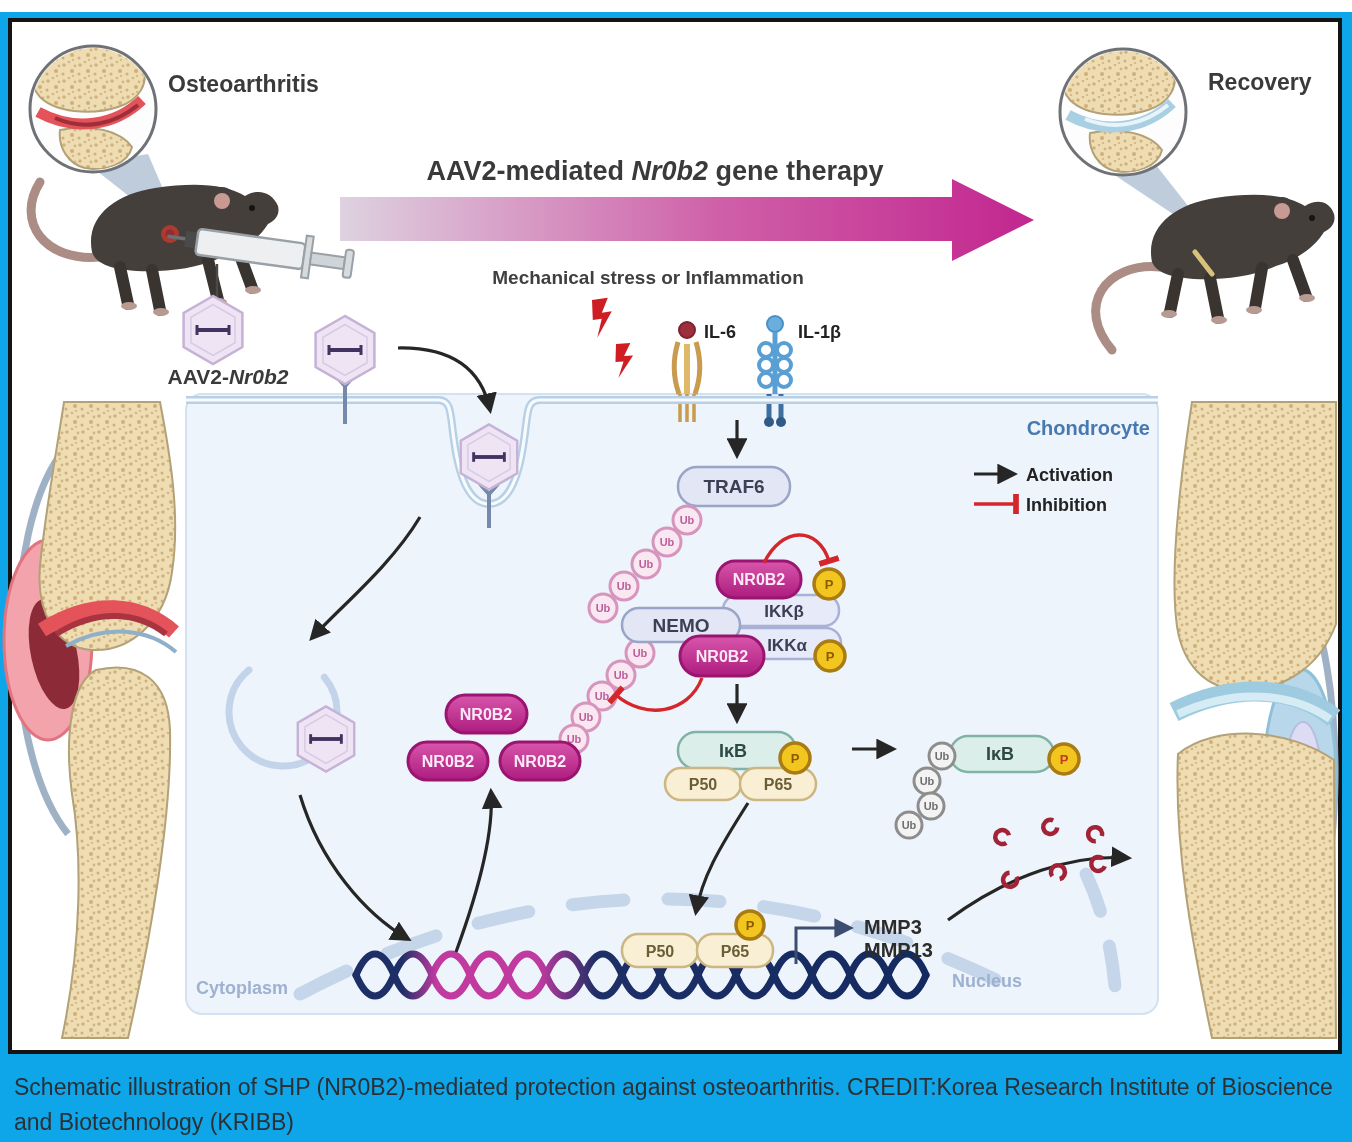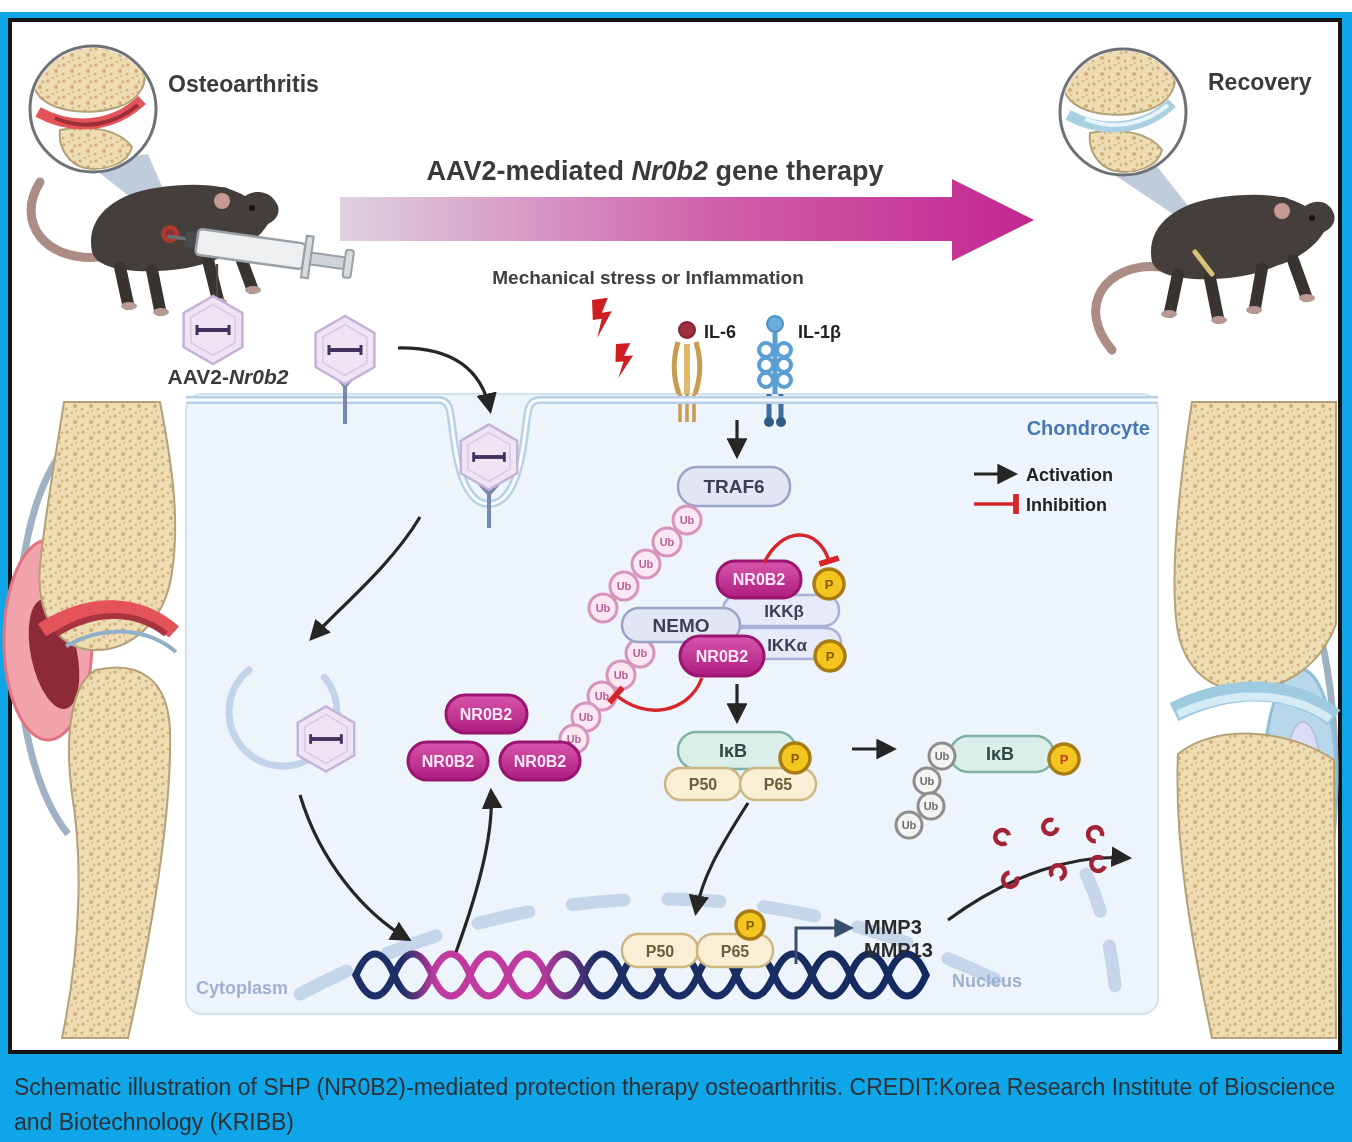--- a/index.html
+++ b/index.html
@@ -415,14 +415,14 @@
     <use href="#gEnz" transform="translate(1095,822) rotate(50)"></use>
     <use href="#gEnz" transform="translate(1010,868) rotate(-60)"></use>
     <use href="#gEnz" transform="translate(1058,860) rotate(110)"></use>
     <use href="#gEnz" transform="translate(1098,852) rotate(-15)"></use>
   </g>
 
   <text x="196" y="982" class="t-compart">Cytoplasm</text>
   <text x="952" y="975" class="t-compart">Nucleus</text>
 </svg>
 
-<div class="caption">Schematic illustration of SHP (NR0B2)-mediated protection therapy osteoarthritis. CREDIT:Korea Research Institute of Bioscience and Biotechnology (KRIBB)</div>
+<div class="caption">Schematic illustration of SHP (NR0B2)-mediated protection against osteoarthritis. CREDIT:Korea Research Institute of Bioscience and Biotechnology (KRIBB)</div>
 </div>
 
 </body></html>

